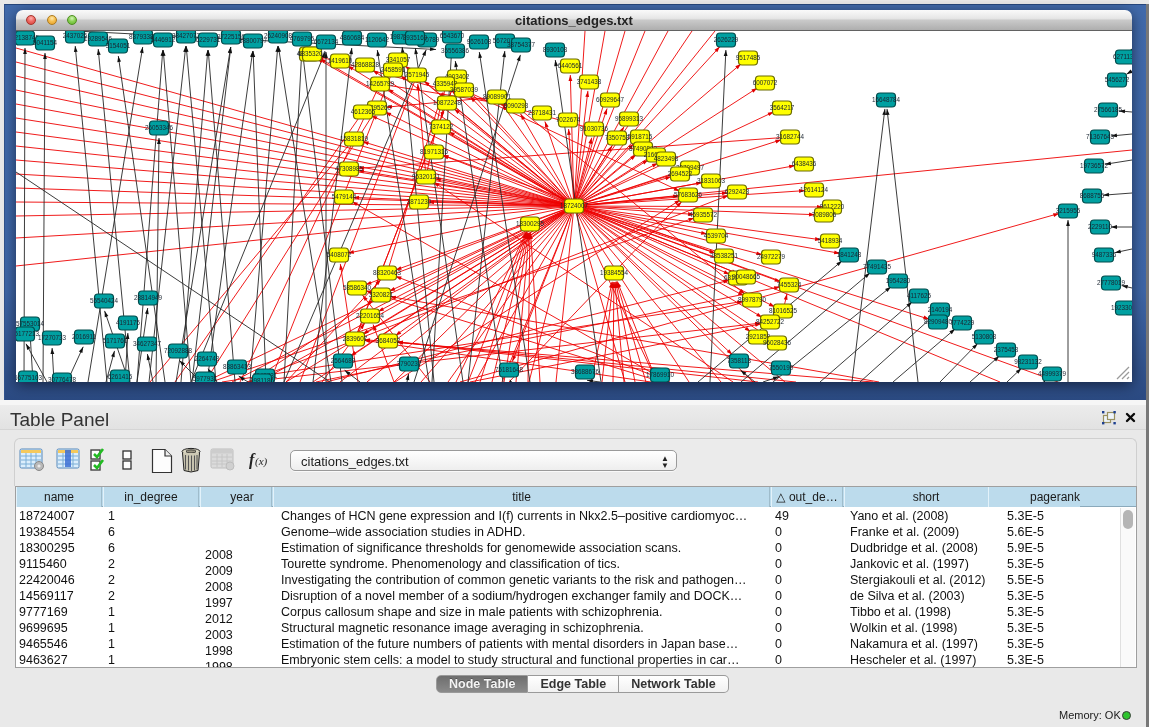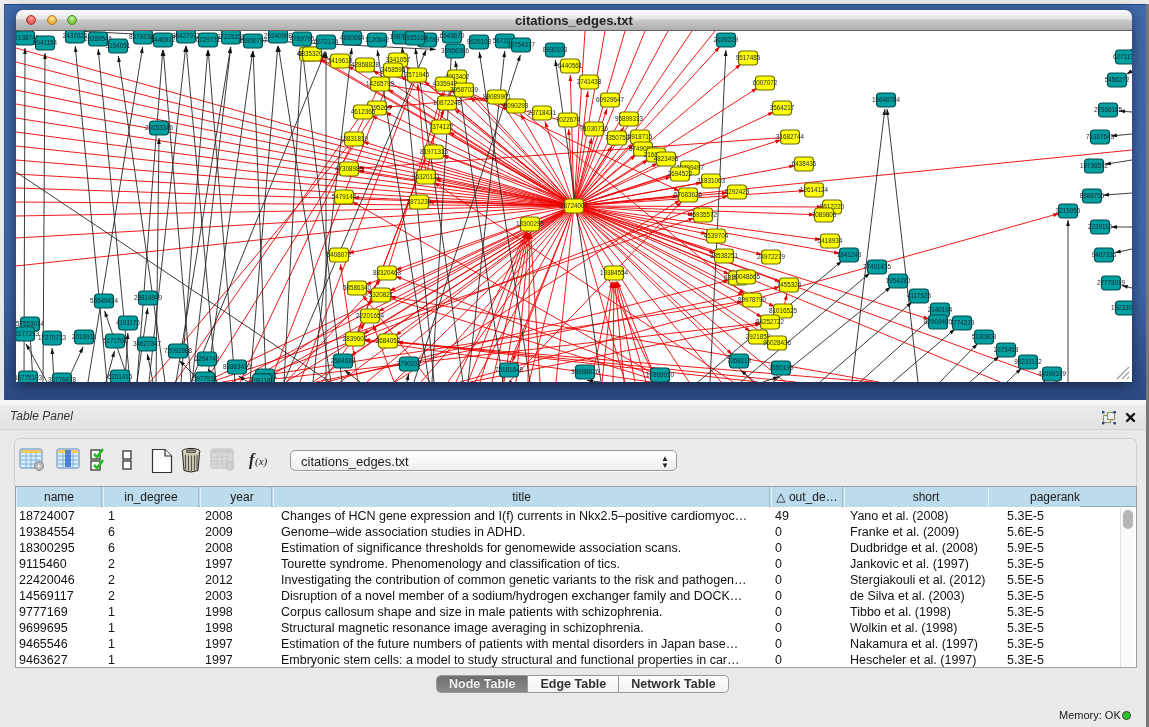--- a/index.html
+++ b/index.html
@@ -22,42 +22,42 @@
 .tl { width:10px; height:10px; border-radius:50%; top:15px; }
 #tlr { left:10px; background:radial-gradient(circle at 50% 30%,#ffb0ae 0%,#ee6b65 45%,#d83f37 100%); border:1px solid #a8342c; }
 #tly { left:30.5px; background:radial-gradient(circle at 50% 30%,#ffe9b0 0%,#f5bf4f 45%,#e59e28 100%); border:1px solid #ad7a1e; }
 #tlg { left:51px; background:radial-gradient(circle at 50% 30%,#d2f5b9 0%,#8cd156 45%,#5fb52a 100%); border:1px solid #4e8e20; }
 #gcanvas { left:0; top:21px; width:1116px; height:351px; background:#ffffff; overflow:hidden; }
 
 
 #tp_light { left:0px; top:400px; width:1146px; height:5px; background:#f6f6f6; }
 #tp_bar { left:0px; top:405px; width:1146px; height:25px;
   background:linear-gradient(180deg,#ececec,#e2e2e2); border-bottom:1px solid #d5d5d5;}
-#tp_title { left:10px; top:4px; font-size:12px; color:#333;font-style:italic; }
+#tp_title { left:10px; top:4px; font-size:19px; color:#333; }
 #tp_bg { left:0; top:430px; width:1146px; height:297px; background:#e9e9e9; }
 #toolbox { left:14px; top:438px; width:1123px; height:48px; background:#ebebeb;
   border:1px solid #cfcfcf; border-radius:6px 6px 0 0; border-bottom:none; }
 
 #combo { left:290px; top:450px; width:387px; height:21px; background:linear-gradient(180deg,#ffffff,#eeeeee);
   border:1px solid #9a9a9a; border-radius:5px; box-shadow:0 1px 0 rgba(255,255,255,.7);}
 #combo span { position:absolute; left:10px; top:3px; font-size:13px; color:#1c1c1c; }
 #combo .arr { position:absolute; left:auto; right:7px; font-size:8px; color:#222; line-height:7px; }
 
 
 #tablebox { left:15px; top:486px; width:1122px; height:182px; background:#ffffff;
   border:1px solid #9f9f9f; overflow:hidden; }
 #thead { position:absolute; left:0; top:0; width:1120px; height:20px;
   background:#bcdbec; border-bottom:1px solid #8aa9bb; }
 .th { position:absolute; top:0; height:20px; font-size:12px; color:#1a1a1a;
   text-align:center; line-height:20px; border-right:1px solid #9fbccb; border-left:1px solid #e3f2fa; background:#bcdbec;}
 #tbody { position:absolute; left:0; top:21px; width:1104px; }
 .tr { position:relative; height:16px; white-space:nowrap; }
 .c { position:absolute; top:0; font-size:12.5px; color:#111; line-height:16px; overflow:hidden; }
 .c0 { left:3px; width:83px; } .c1 { left:92px; width:90px; }
-.c2 { left:189px; width:67px; } .c3 { left:265px; width:492px; }
+.c2 { left:189px; width:67px;margin-top:39px; } .c3 { left:265px; width:492px; }
 .c4 { left:759px; width:66px; } .c5 { left:834px; width:150px; }
 .c6 { left:991px; width:88px; }
 #vscroll { position:absolute; right:1px; top:21px; width:15px; height:160px; background:#fafafa;
   border-left:1px solid #e0e0e0; }
 #vthumb { position:absolute; left:2px; top:2px; width:10px; height:19px; background:#b5b5b5; border-radius:5px; }
 
 
 #tabbar { left:429px; top:675px; height:18px; display:flex;margin-left:7px; }
 .tab { font-size:12.5px; font-weight:bold; padding:0 12px; line-height:17px; height:18px;
   background:linear-gradient(180deg,#ffffff,#f1f1f1); color:#333; border:1px solid #9a9a9a; border-left:none; }

